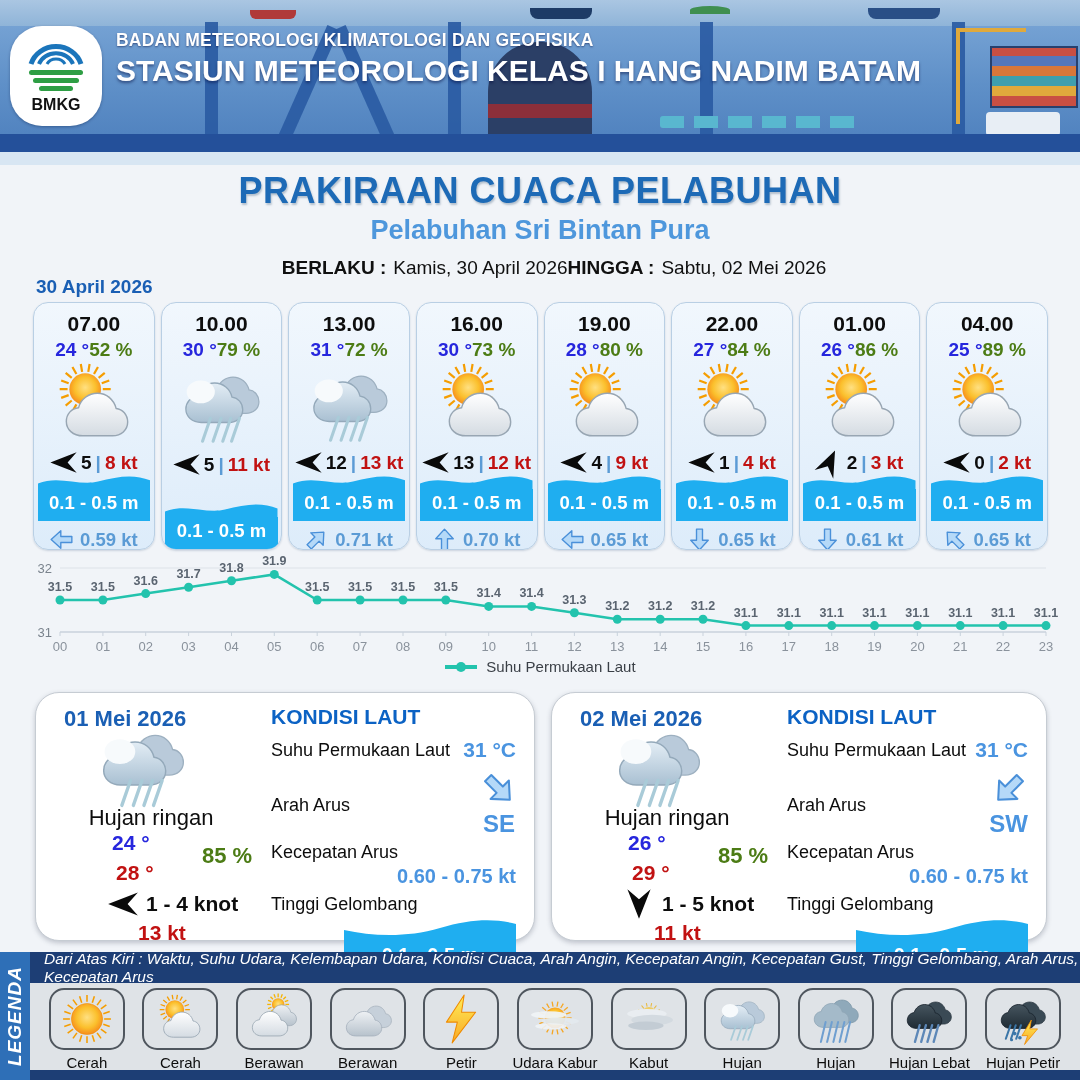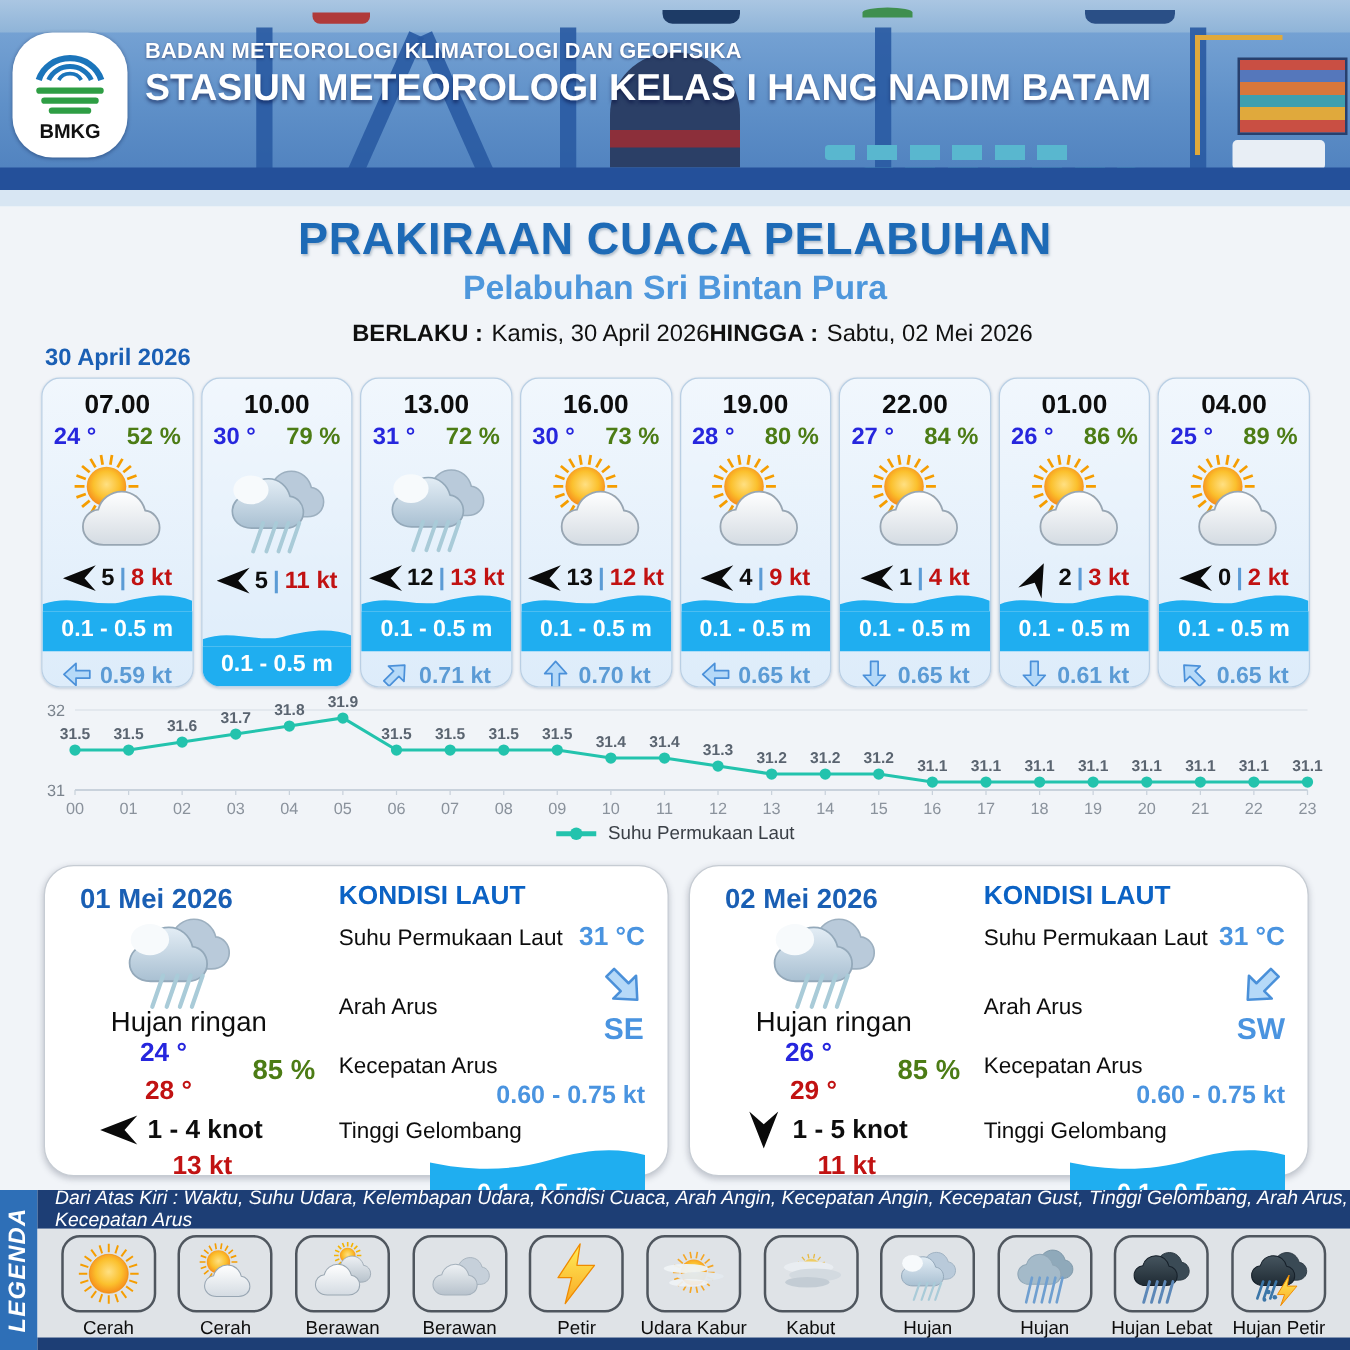--- a/index.html
+++ b/index.html
@@ -30,21 +30,21 @@
   .title-main{font-size:36px;font-weight:800;color:#1d6ab6;letter-spacing:.5px;
     text-shadow:1px 2px 2px rgba(130,150,170,.55);}
   .title-sub{font-size:27px;font-weight:bold;color:#4e97dc;margin-top:3px;}
   .validity{margin-top:11px;display:flex;justify-content:center;font-size:19px;color:#101010;padding-left:28px;}
   .validity b{font-weight:bold;margin-right:7px;}
   
   .hourly-date{position:absolute;left:36px;top:276px;font-size:19px;font-weight:bold;color:#1a5fb4;}
   .hcards{position:absolute;left:33px;top:302px;width:1015px;height:248px;display:flex;gap:6px;}
   .hcard{flex:1;background:linear-gradient(180deg,#f1f7fd 0%,#ddecfa 100%);
     border:1px solid #b9cfe4;border-radius:15px;display:flex;flex-direction:column;
-    overflow:hidden;box-shadow:0 1px 2px rgba(50,80,120,.2);}
+    overflow:hidden;box-shadow:0 1px 2px rgba(50,80,120,.2);align-items:center;}
   .hc-time{text-align:center;font-size:21px;font-weight:bold;color:#0d0d0d;margin-top:9px;}
   .hc-meta{display:flex;justify-content:space-between;padding:3px 9px 0;}
   .hc-temp{font-size:19px;font-weight:bold;color:#2626dd;}
   .hc-hum{font-size:19px;font-weight:bold;color:#4c7c15;}
   .hc-icon{height:90px;display:flex;align-items:center;justify-content:center;}
   .hc-wind{display:flex;align-items:center;justify-content:center;gap:4px;
     font-size:19px;font-weight:bold;color:#0d0d0d;margin-top:2px;}
   .hc-wind .sep{color:#5b9bd5;}
   .hc-wind .gust{color:#c11212;}
   .wind-arrow{width:27px;height:23px;display:inline-flex;}
@@ -63,21 +63,21 @@
   .dcard{position:absolute;top:692px;height:247px;background:#fff;border:1px solid #c6ccd3;
     border-radius:24px;box-shadow:0 2px 5px rgba(60,70,90,.28);}
   .dcard.c1{left:35px;width:498px;}
   .dcard.c2{left:551px;width:494px;}
   .d-date{position:absolute;left:28px;top:13px;font-size:22px;font-weight:bold;color:#1a5fb4;}
   .d-icon{position:absolute;left:58px;top:26px;width:110px;height:86px;}
   .d-cond{position:absolute;left:0;top:112px;width:230px;text-align:center;font-size:22px;color:#0d0d0d;}
   .d-tmin{position:absolute;left:76px;top:138px;font-size:21px;font-weight:bold;color:#2626dd;}
   .d-tmax{position:absolute;left:80px;top:168px;font-size:21px;font-weight:bold;color:#c11212;}
   .d-hum{position:absolute;left:140px;top:150px;font-size:22px;font-weight:bold;color:#4c7c15;margin-left:26px;}
-  .d-wind{position:absolute;left:44px;top:198px;display:flex;gap:8px;align-items:center;
+  .d-wind{position:absolute;left:72px;top:198px;display:flex;gap:8px;align-items:center;
     font-size:21px;font-weight:bold;color:#0d0d0d;}
   .d-wind .wind-arrow{width:30px;height:26px;}
   .d-gust{position:absolute;left:102px;top:228px;font-size:21px;font-weight:bold;color:#c11212;}
   .kondisi{position:absolute;left:235px;top:12px;right:18px;bottom:10px;}
   .k-head{font-size:21px;font-weight:bold;color:#0b62c4;}
   .k-row{display:flex;justify-content:space-between;align-items:center;}
   .k-label{font-size:18px;color:#0d0d0d;}
   .k-val{font-size:21px;font-weight:bold;color:#4a94e0;}
   .k-dir{display:flex;align-items:center;gap:4px;font-size:24px;font-weight:bold;color:#4a94e0;flex-direction:column;}
   .k-dir .blk-arrow{width:34px;height:34px;}

